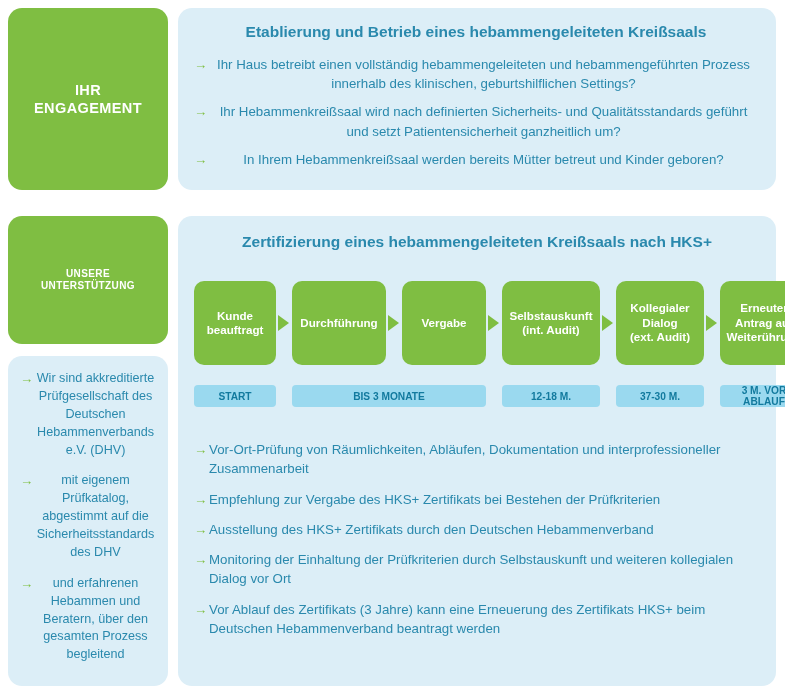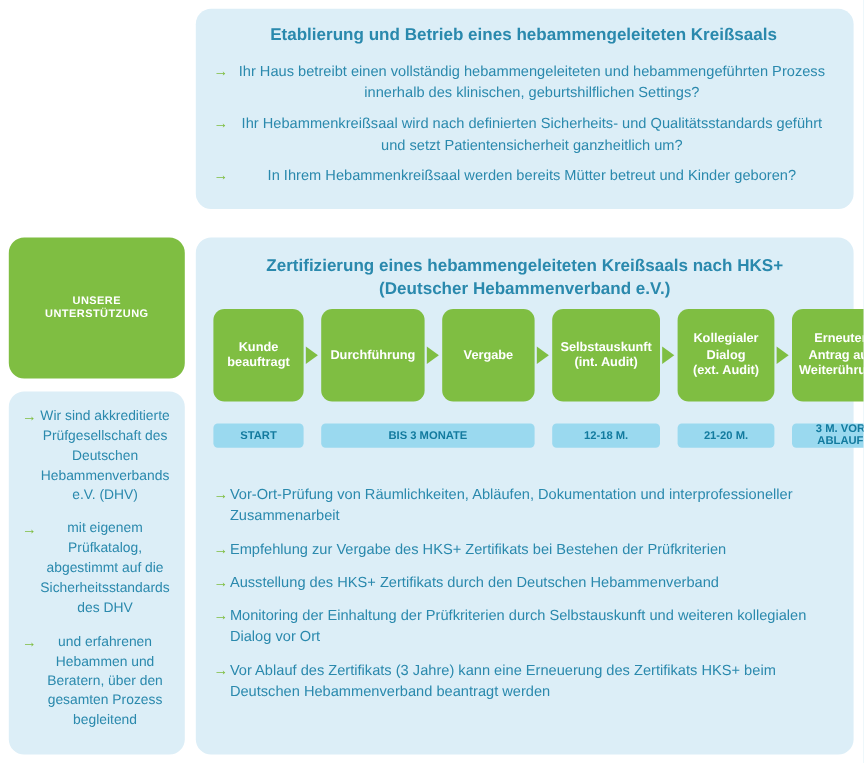--- a/index.html
+++ b/index.html
@@ -95,20 +95,26 @@
 
   
   #support-bullets{position:absolute;left:194px;top:440px;width:566px;}
   #support-bullets .arrow-item{font-size:13.3px;margin-bottom:11px;line-height:1.45;}
 </style>
 </head>
 <body>
 
 <div class="canvas">
 
+  <div class="green-box" id="engagement-box">
+    <div>
+      <div>IHR</div>
+      <div>ENGAGEMENT</div>
+    </div>
+  </div>
 
   <div class="blue-panel" id="engagement-panel">
     <div class="inner">
       <div class="panel-title">Etablierung und Betrieb eines hebammengeleiteten Kreißsaals</div>
       <div class="arrow-item">
         <span class="ar">→</span>
         <span>Ihr Haus betreibt einen vollständig hebammengeleiteten und hebammengeführten Prozess innerhalb des klinischen, geburtshilflichen Settings?</span>
       </div>
       <div class="arrow-item">
         <span class="ar">→</span>
@@ -142,21 +148,20 @@
         <span class="ar">→</span>
         <span>und erfahrenen Hebammen und Beratern, über den gesamten Prozess begleitend</span>
       </div>
     </div>
   </div>
 
   <div class="blue-panel" id="support-panel">
     <div class="inner">
       <div class="panel-title">
         <div>Zertifizierung eines hebammengeleiteten Kreißsaals nach HKS+</div>
-        <div>(Deutscher Hebammenverband e.V.)</div>
       </div>
     </div>
   </div>
 
   <div class="chain">
     <div class="step" style="left:0px;width:82px;">
       <div>
         <span>Kunde</span>
         <span>beauftragt</span>
       </div>
@@ -198,21 +203,21 @@
       <div>
         <span>Erneuter</span>
         <span>Antrag auf</span>
         <span>Weiterührung</span>
       </div>
     </div>
 
     <div class="tl" style="left:0px;width:82px;">START</div>
     <div class="tl" style="left:98px;width:194px;">BIS 3 MONATE</div>
     <div class="tl" style="left:308px;width:98px;">12-18 M.</div>
-    <div class="tl" style="left:422px;width:88px;">21-20 M.</div>
+    <div class="tl" style="left:422px;width:88px;">37-30 M.</div>
     <div class="tl" style="left:526px;width:88px;">3 M. VOR ABLAUF</div>
   </div>
 
   <div id="support-bullets">
     <div class="arrow-item">
       <span class="ar">→</span>
       <span>Vor-Ort-Prüfung von Räumlichkeiten, Abläufen, Dokumentation und interprofessioneller Zusammenarbeit</span>
     </div>
     <div class="arrow-item">
       <span class="ar">→</span>

